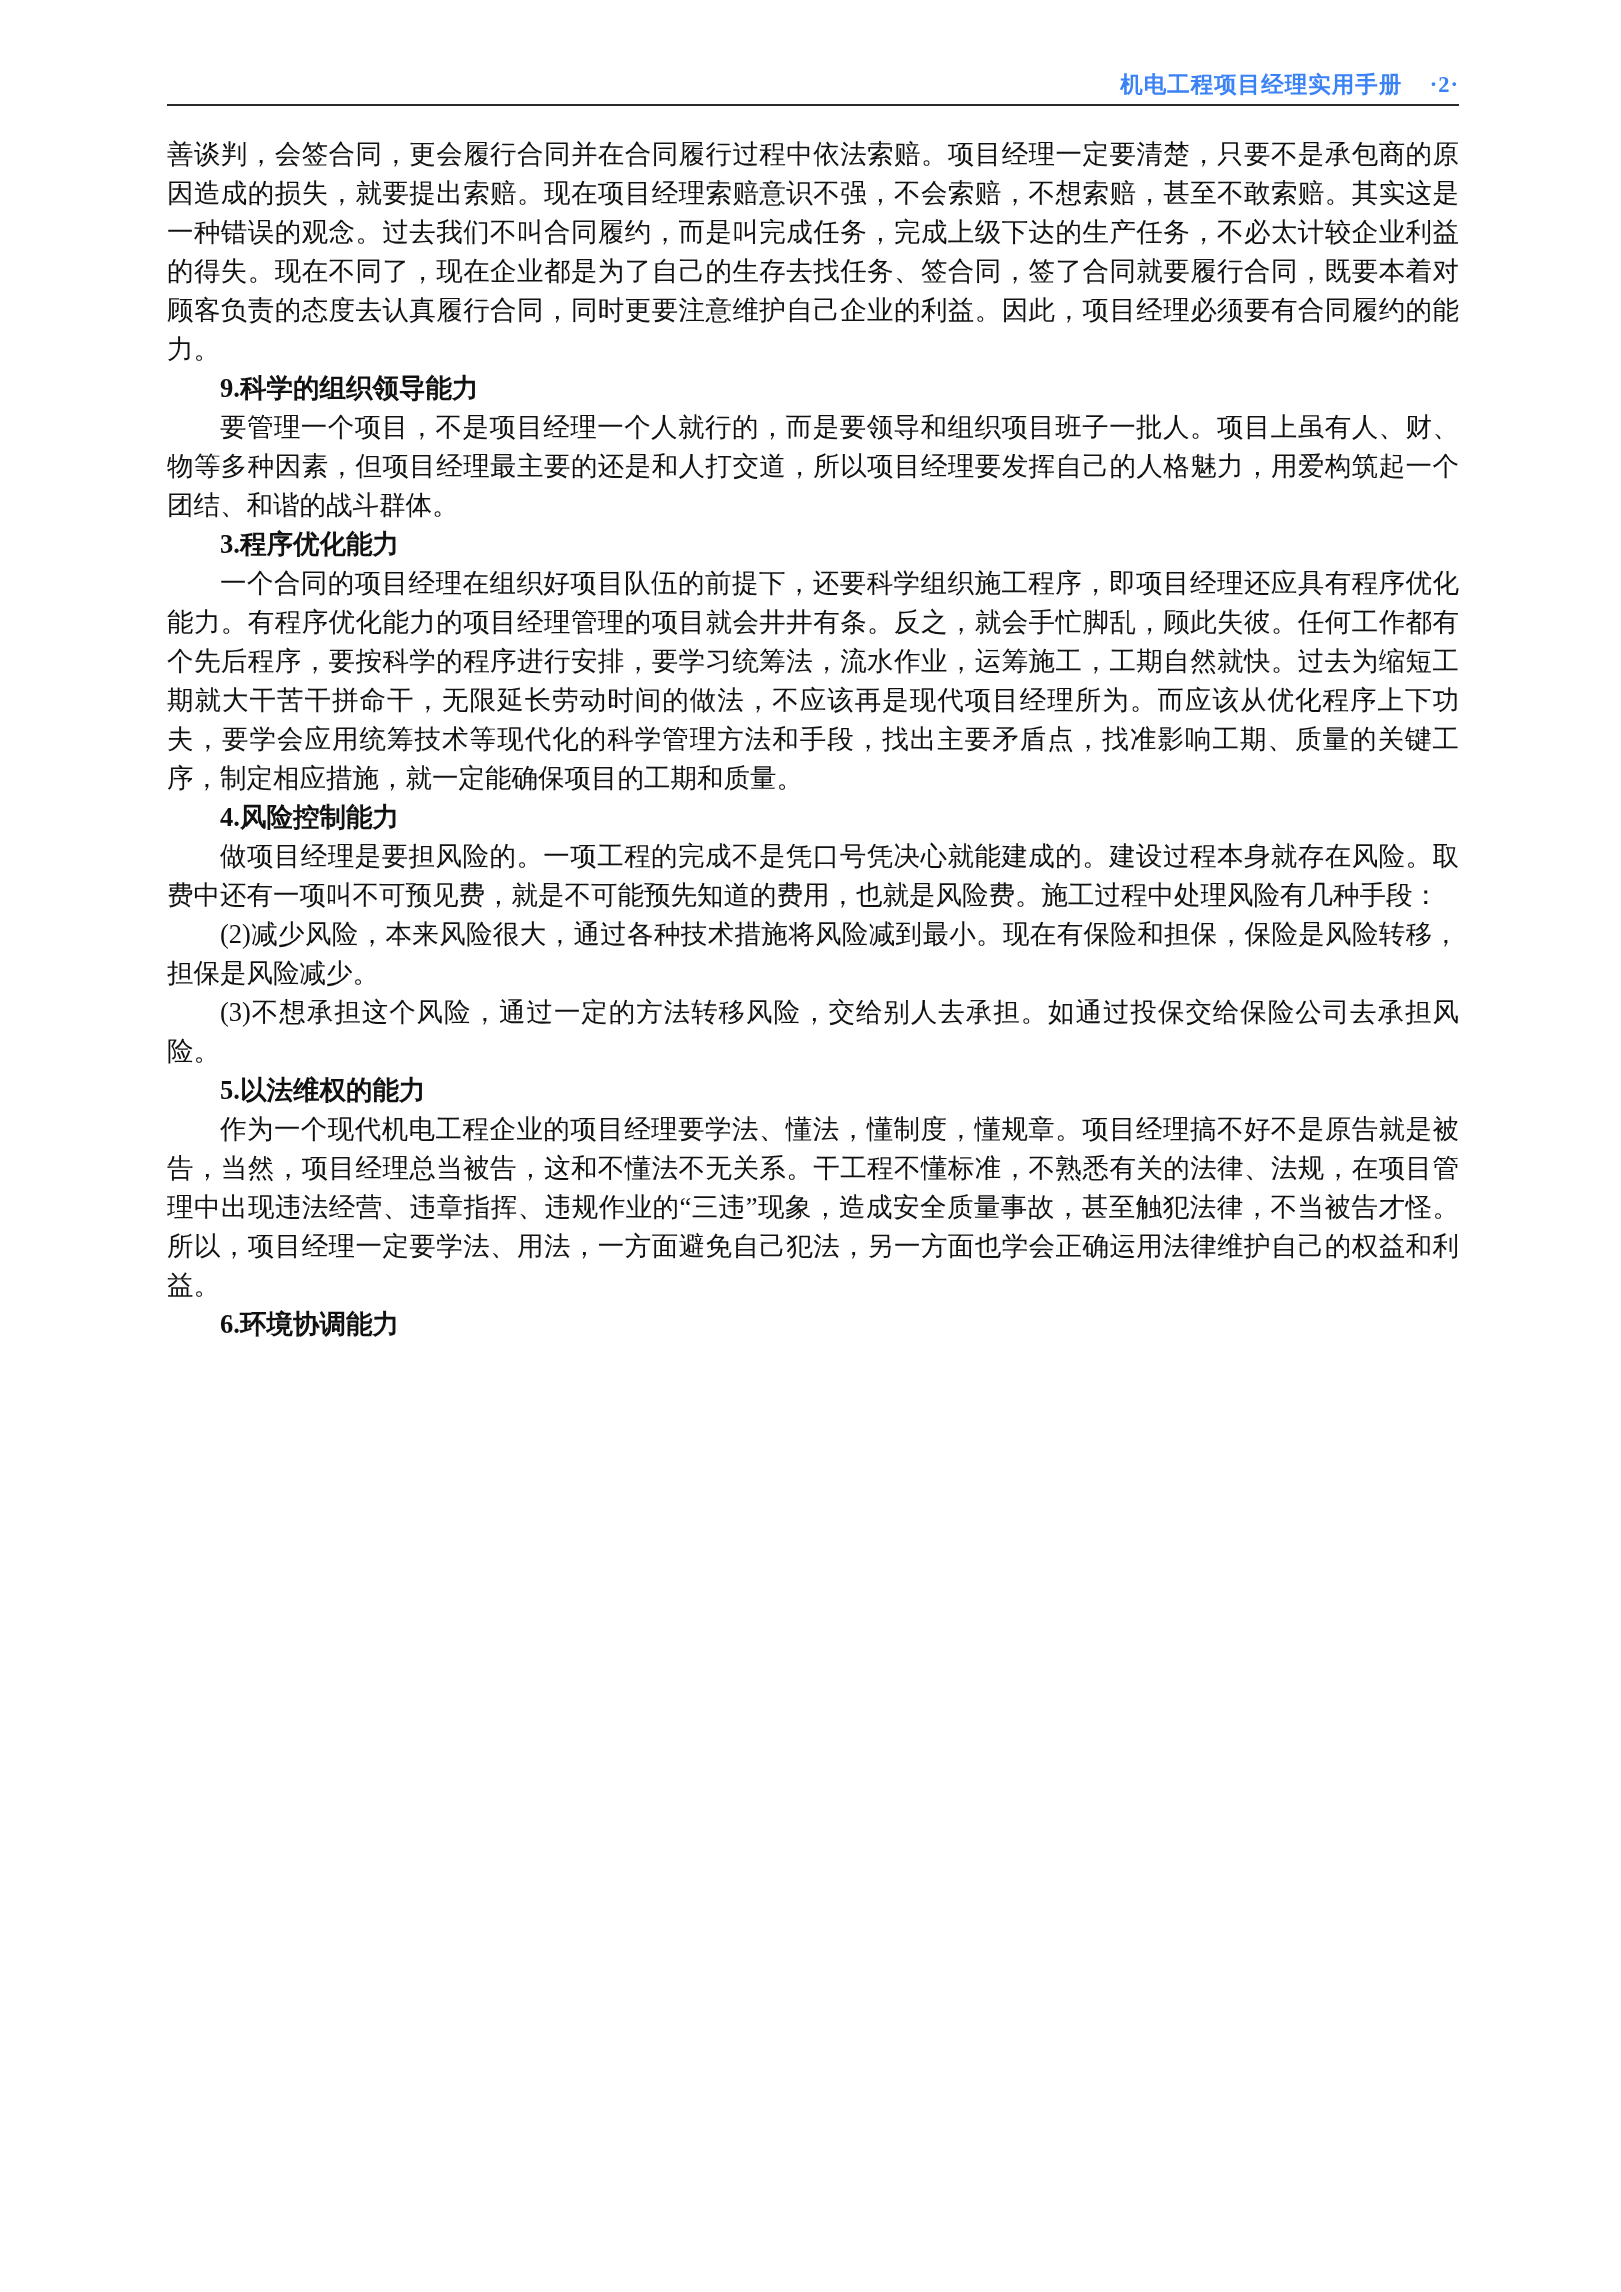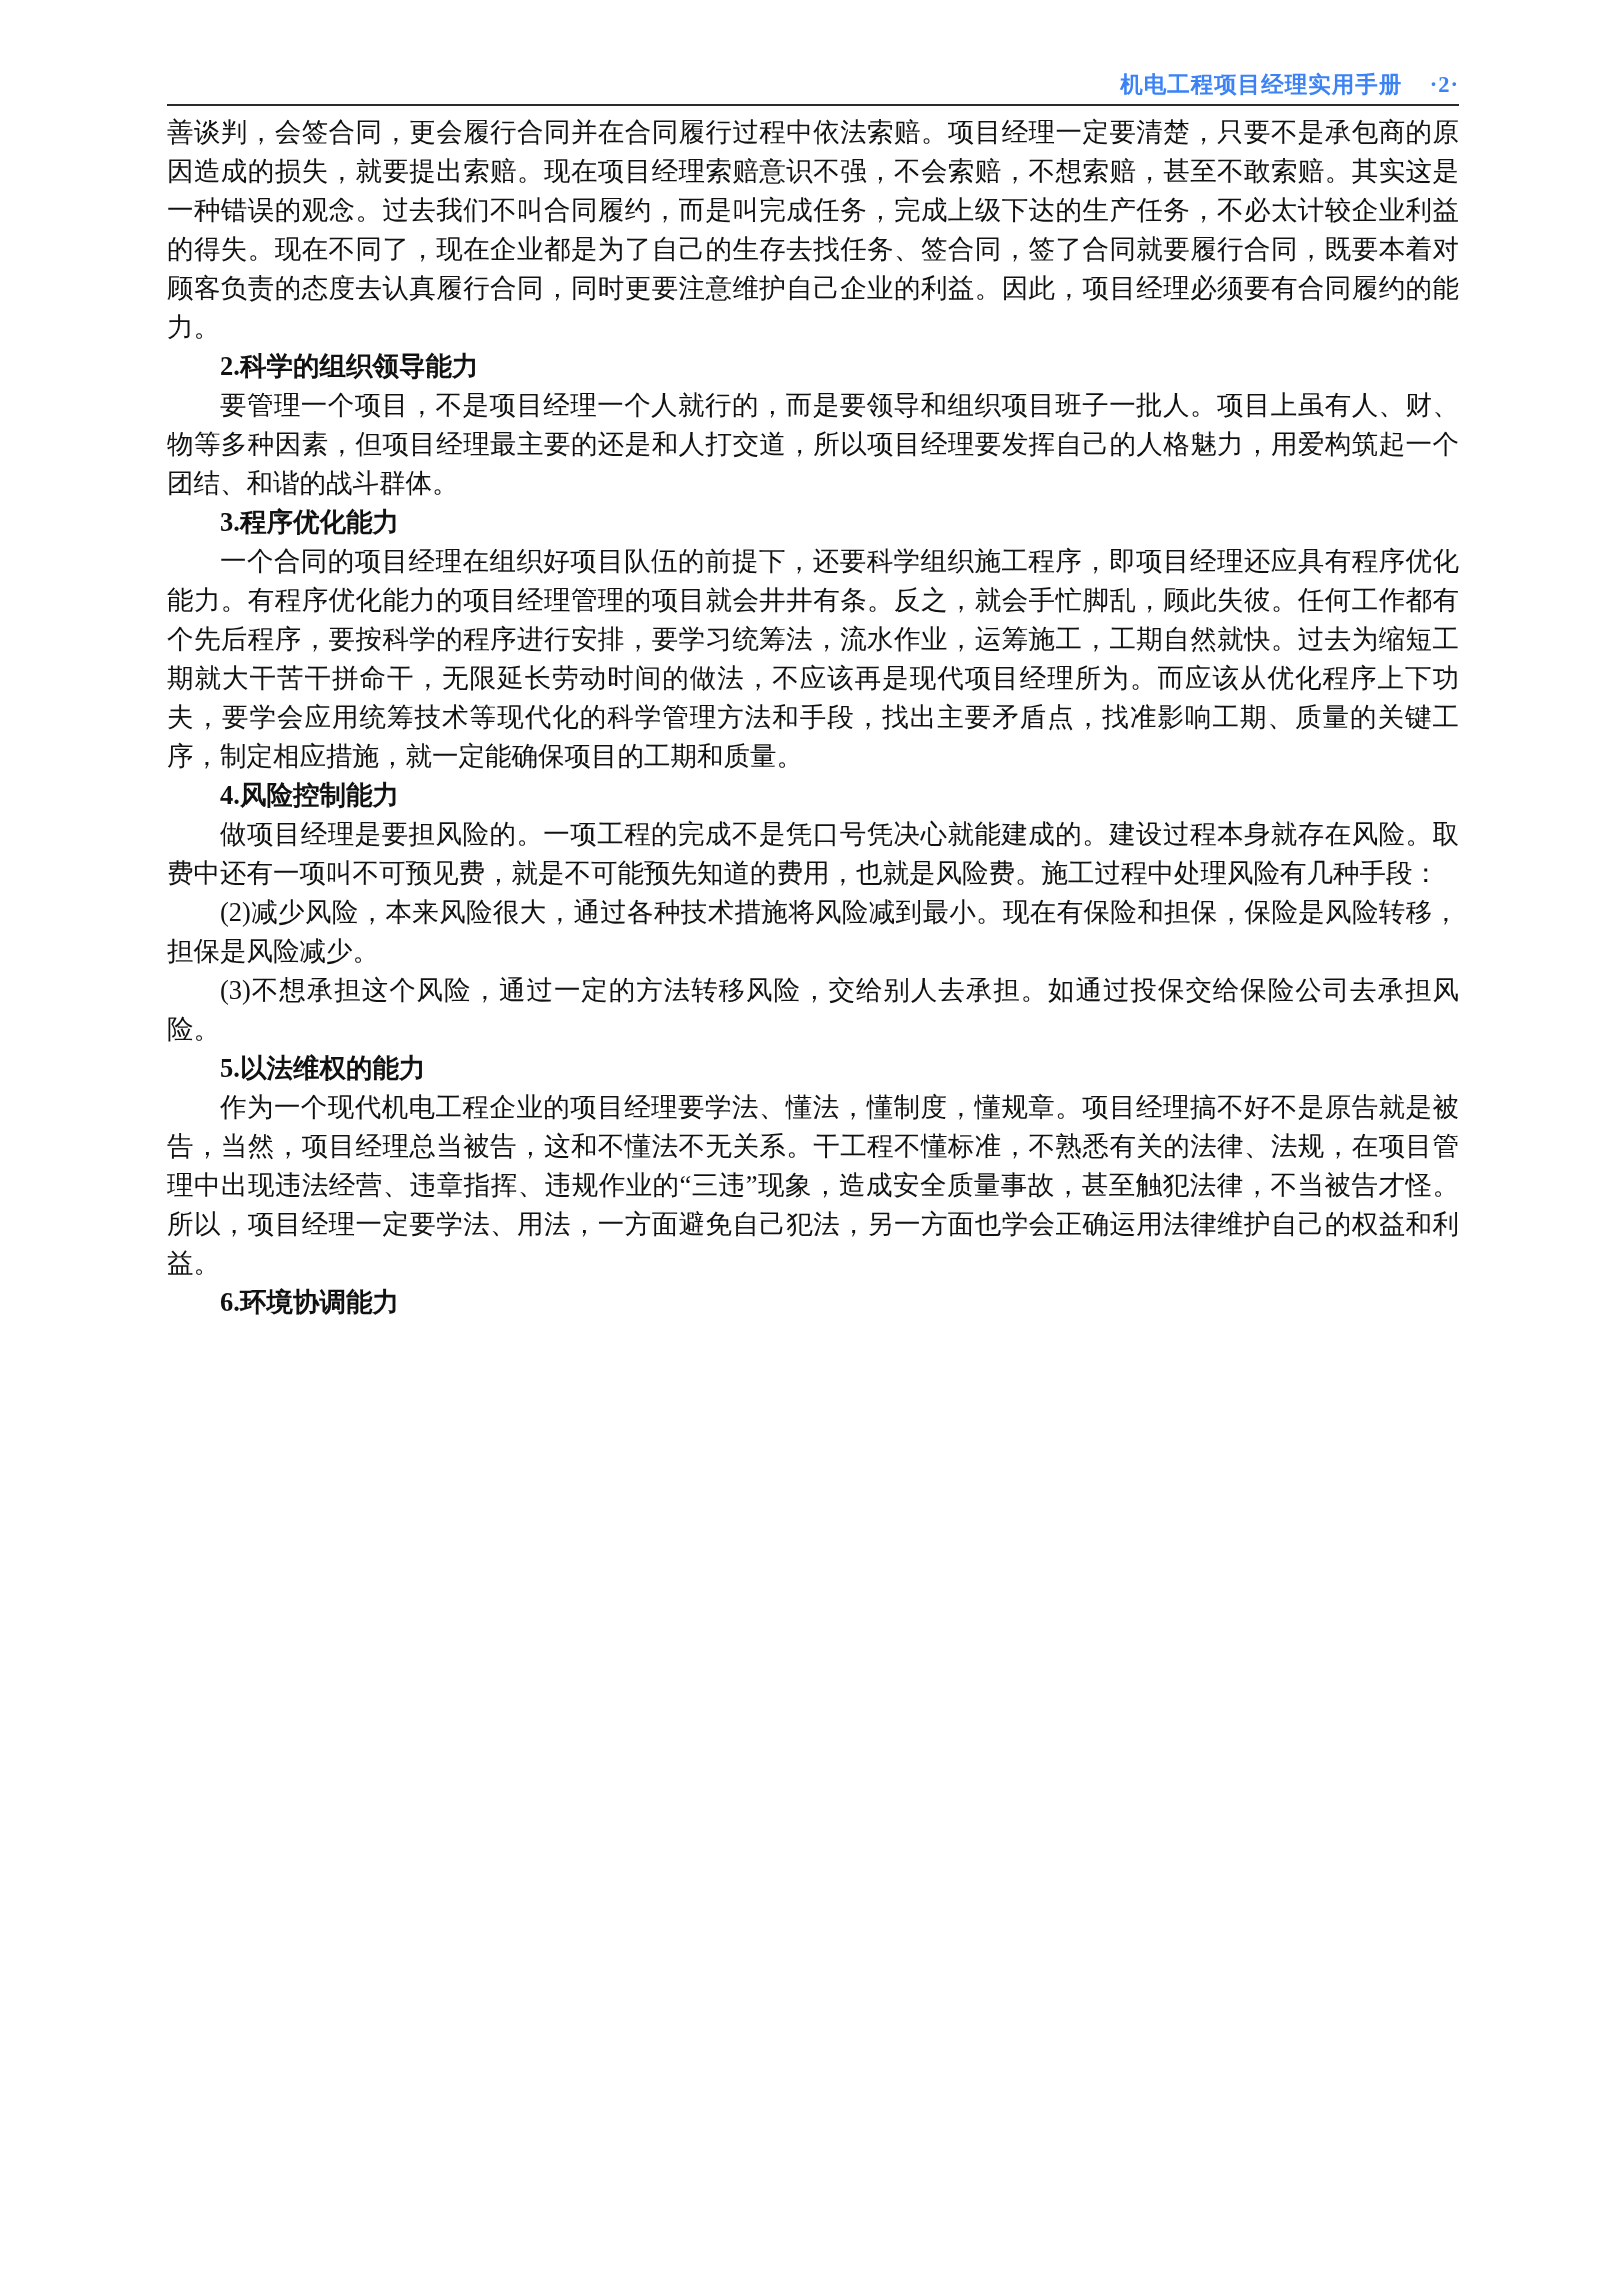--- a/index.html
+++ b/index.html
@@ -34,21 +34,21 @@
   .header-rule {
     position: absolute;
     top: 104px;
     left: 167px;
     width: 1292px;
     border-top: 2px solid #2a2a2a;
     height: 0;
   }
   .doc-body {
     position: absolute;
-    top: 113px;
+    top: 135px;
     left: 167px;
     width: 1292px;
     font-size: 26.5px;
     line-height: 39px;
     text-align: justify;
     text-justify: inter-ideograph;
     word-break: break-all;
   }
   .doc-body p {
     margin: 0;
@@ -71,21 +71,21 @@
 <div class="page">
 
   <div class="running-header">
     <span>机电工程项目经理实用手册</span><span class="page-no">·2·</span>
   </div>
 
   <div class="header-rule"></div>
 
   <div class="doc-body">
       <p class="para noindent">善谈判，会签合同，更会履行合同并在合同履行过程中依法索赔。项目经理一定要清楚，只要不是承包商的原因造成的损失，就要提出索赔。现在项目经理索赔意识不强，不会索赔，不想索赔，甚至不敢索赔。其实这是一种错误的观念。过去我们不叫合同履约，而是叫完成任务，完成上级下达的生产任务，不必太计较企业利益的得失。现在不同了，现在企业都是为了自己的生存去找任务、签合同，签了合同就要履行合同，既要本着对顾客负责的态度去认真履行合同，同时更要注意维护自己企业的利益。因此，项目经理必须要有合同履约的能力。</p>
-      <p class="heading">2.科学的组织领导能力</p>
+      <p class="heading">9.科学的组织领导能力</p>
       <p class="para">要管理一个项目，不是项目经理一个人就行的，而是要领导和组织项目班子一批人。项目上虽有人、财、物等多种因素，但项目经理最主要的还是和人打交道，所以项目经理要发挥自己的人格魅力，用爱构筑起一个团结、和谐的战斗群体。</p>
       <p class="heading">3.程序优化能力</p>
       <p class="para">一个合同的项目经理在组织好项目队伍的前提下，还要科学组织施工程序，即项目经理还应具有程序优化能力。有程序优化能力的项目经理管理的项目就会井井有条。反之，就会手忙脚乱，顾此失彼。任何工作都有个先后程序，要按科学的程序进行安排，要学习统筹法，流水作业，运筹施工，工期自然就快。过去为缩短工期就大干苦干拼命干，无限延长劳动时间的做法，不应该再是现代项目经理所为。而应该从优化程序上下功夫，要学会应用统筹技术等现代化的科学管理方法和手段，找出主要矛盾点，找准影响工期、质量的关键工序，制定相应措施，就一定能确保项目的工期和质量。</p>
       <p class="heading">4.风险控制能力</p>
       <p class="para">做项目经理是要担风险的。一项工程的完成不是凭口号凭决心就能建成的。建设过程本身就存在风险。取费中还有一项叫不可预见费，就是不可能预先知道的费用，也就是风险费。施工过程中处理风险有几种手段：</p>
       <p class="para">(2)减少风险，本来风险很大，通过各种技术措施将风险减到最小。现在有保险和担保，保险是风险转移，担保是风险减少。</p>
       <p class="para">(3)不想承担这个风险，通过一定的方法转移风险，交给别人去承担。如通过投保交给保险公司去承担风险。</p>
       <p class="heading">5.以法维权的能力</p>
       <p class="para">作为一个现代机电工程企业的项目经理要学法、懂法，懂制度，懂规章。项目经理搞不好不是原告就是被告，当然，项目经理总当被告，这和不懂法不无关系。干工程不懂标准，不熟悉有关的法律、法规，在项目管理中出现违法经营、违章指挥、违规作业的“三违”现象，造成安全质量事故，甚至触犯法律，不当被告才怪。所以，项目经理一定要学法、用法，一方面避免自己犯法，另一方面也学会正确运用法律维护自己的权益和利益。</p>
       <p class="heading">6.环境协调能力</p>

